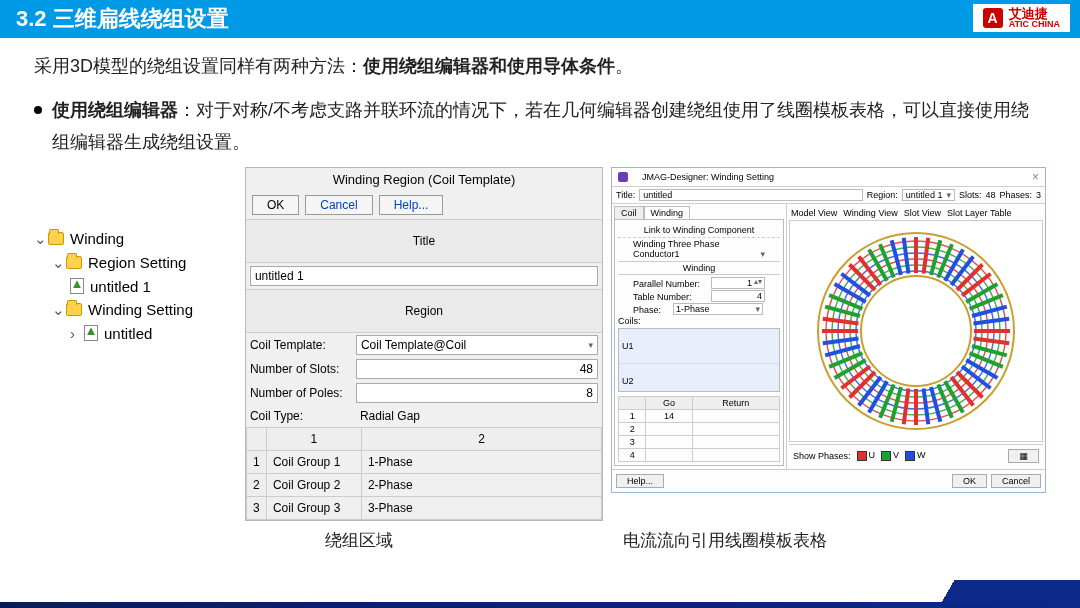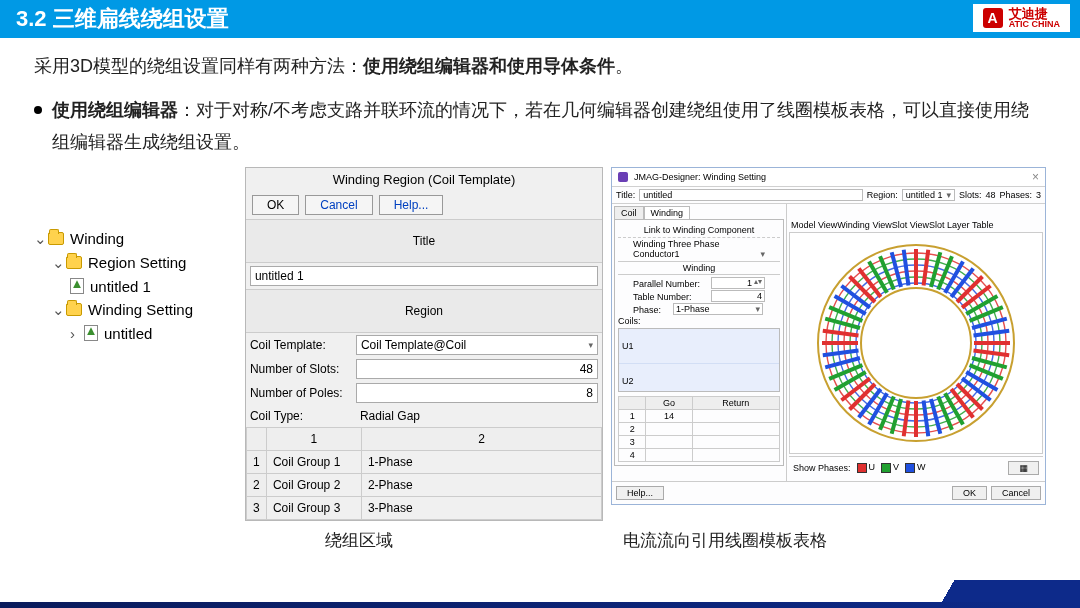--- a/index.html
+++ b/index.html
@@ -230,21 +230,21 @@
       border: 1px solid #9bb4d8;
       background: #fdfdfe;
       font-size: 9px;
       position: relative;
     }
     .d2-titlebar {
       background: #fff;
       padding: 2px 6px;
       display: flex;
       align-items: center;
-      gap: 6px;
+      gap: 14px;
       border-bottom: 1px solid #d0d0d0;
     }
     .d2-titlebar .icon {
       width: 10px; height: 10px;
       background: #6a3fb5;
       border-radius: 2px;
     }
     .d2-close {
       margin-left: auto;
       color: #888;
@@ -332,22 +332,22 @@
       height: 12px;
     }
     .d2-small-table th { background: #eee; font-weight: normal; }
     .d2-right {
       flex: 1;
       padding: 2px;
     }
     .d2-rtabs {
       display: flex;
       font-size: 9px;
+      gap: 6px;
       padding: 2px 2px 0 2px;
-      margin-top: 12px;
     }
     .d2-viz {
       width: 254px;
       height: 222px;
       background: #fff;
       border: 1px solid #ccc;
       display:flex;
       align-items:center;
       justify-content:center;
       margin: 2px 0;

